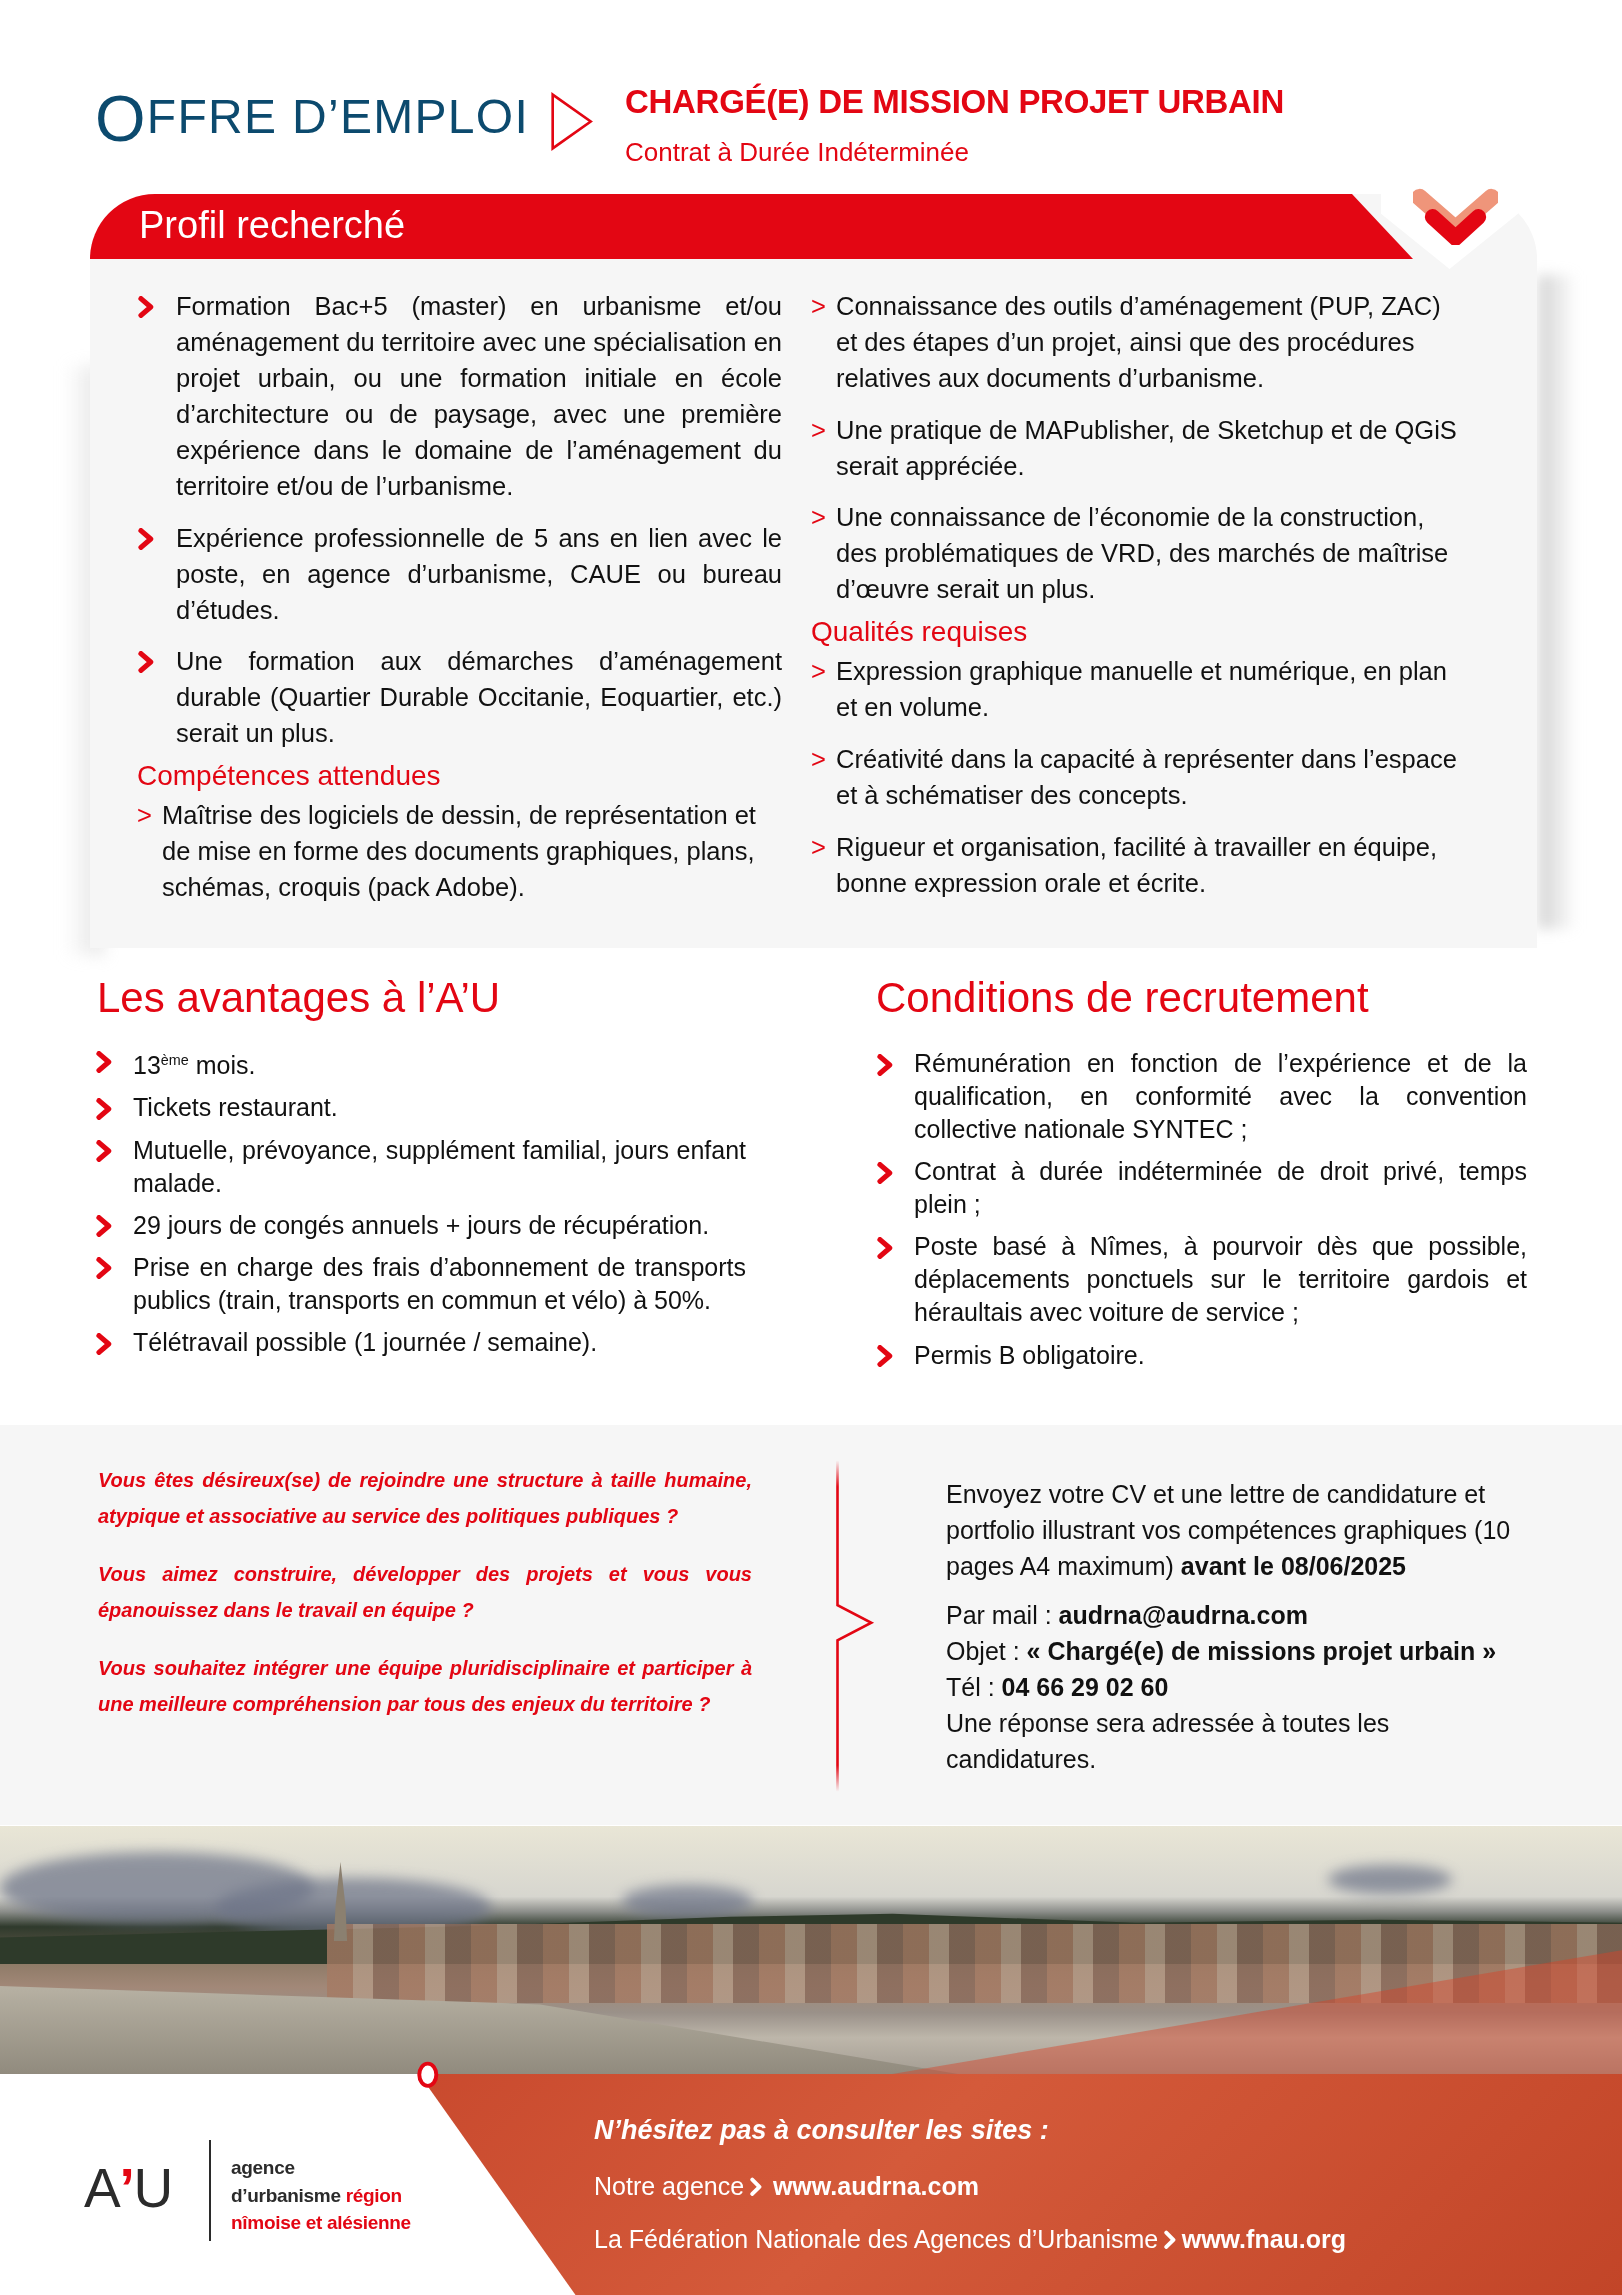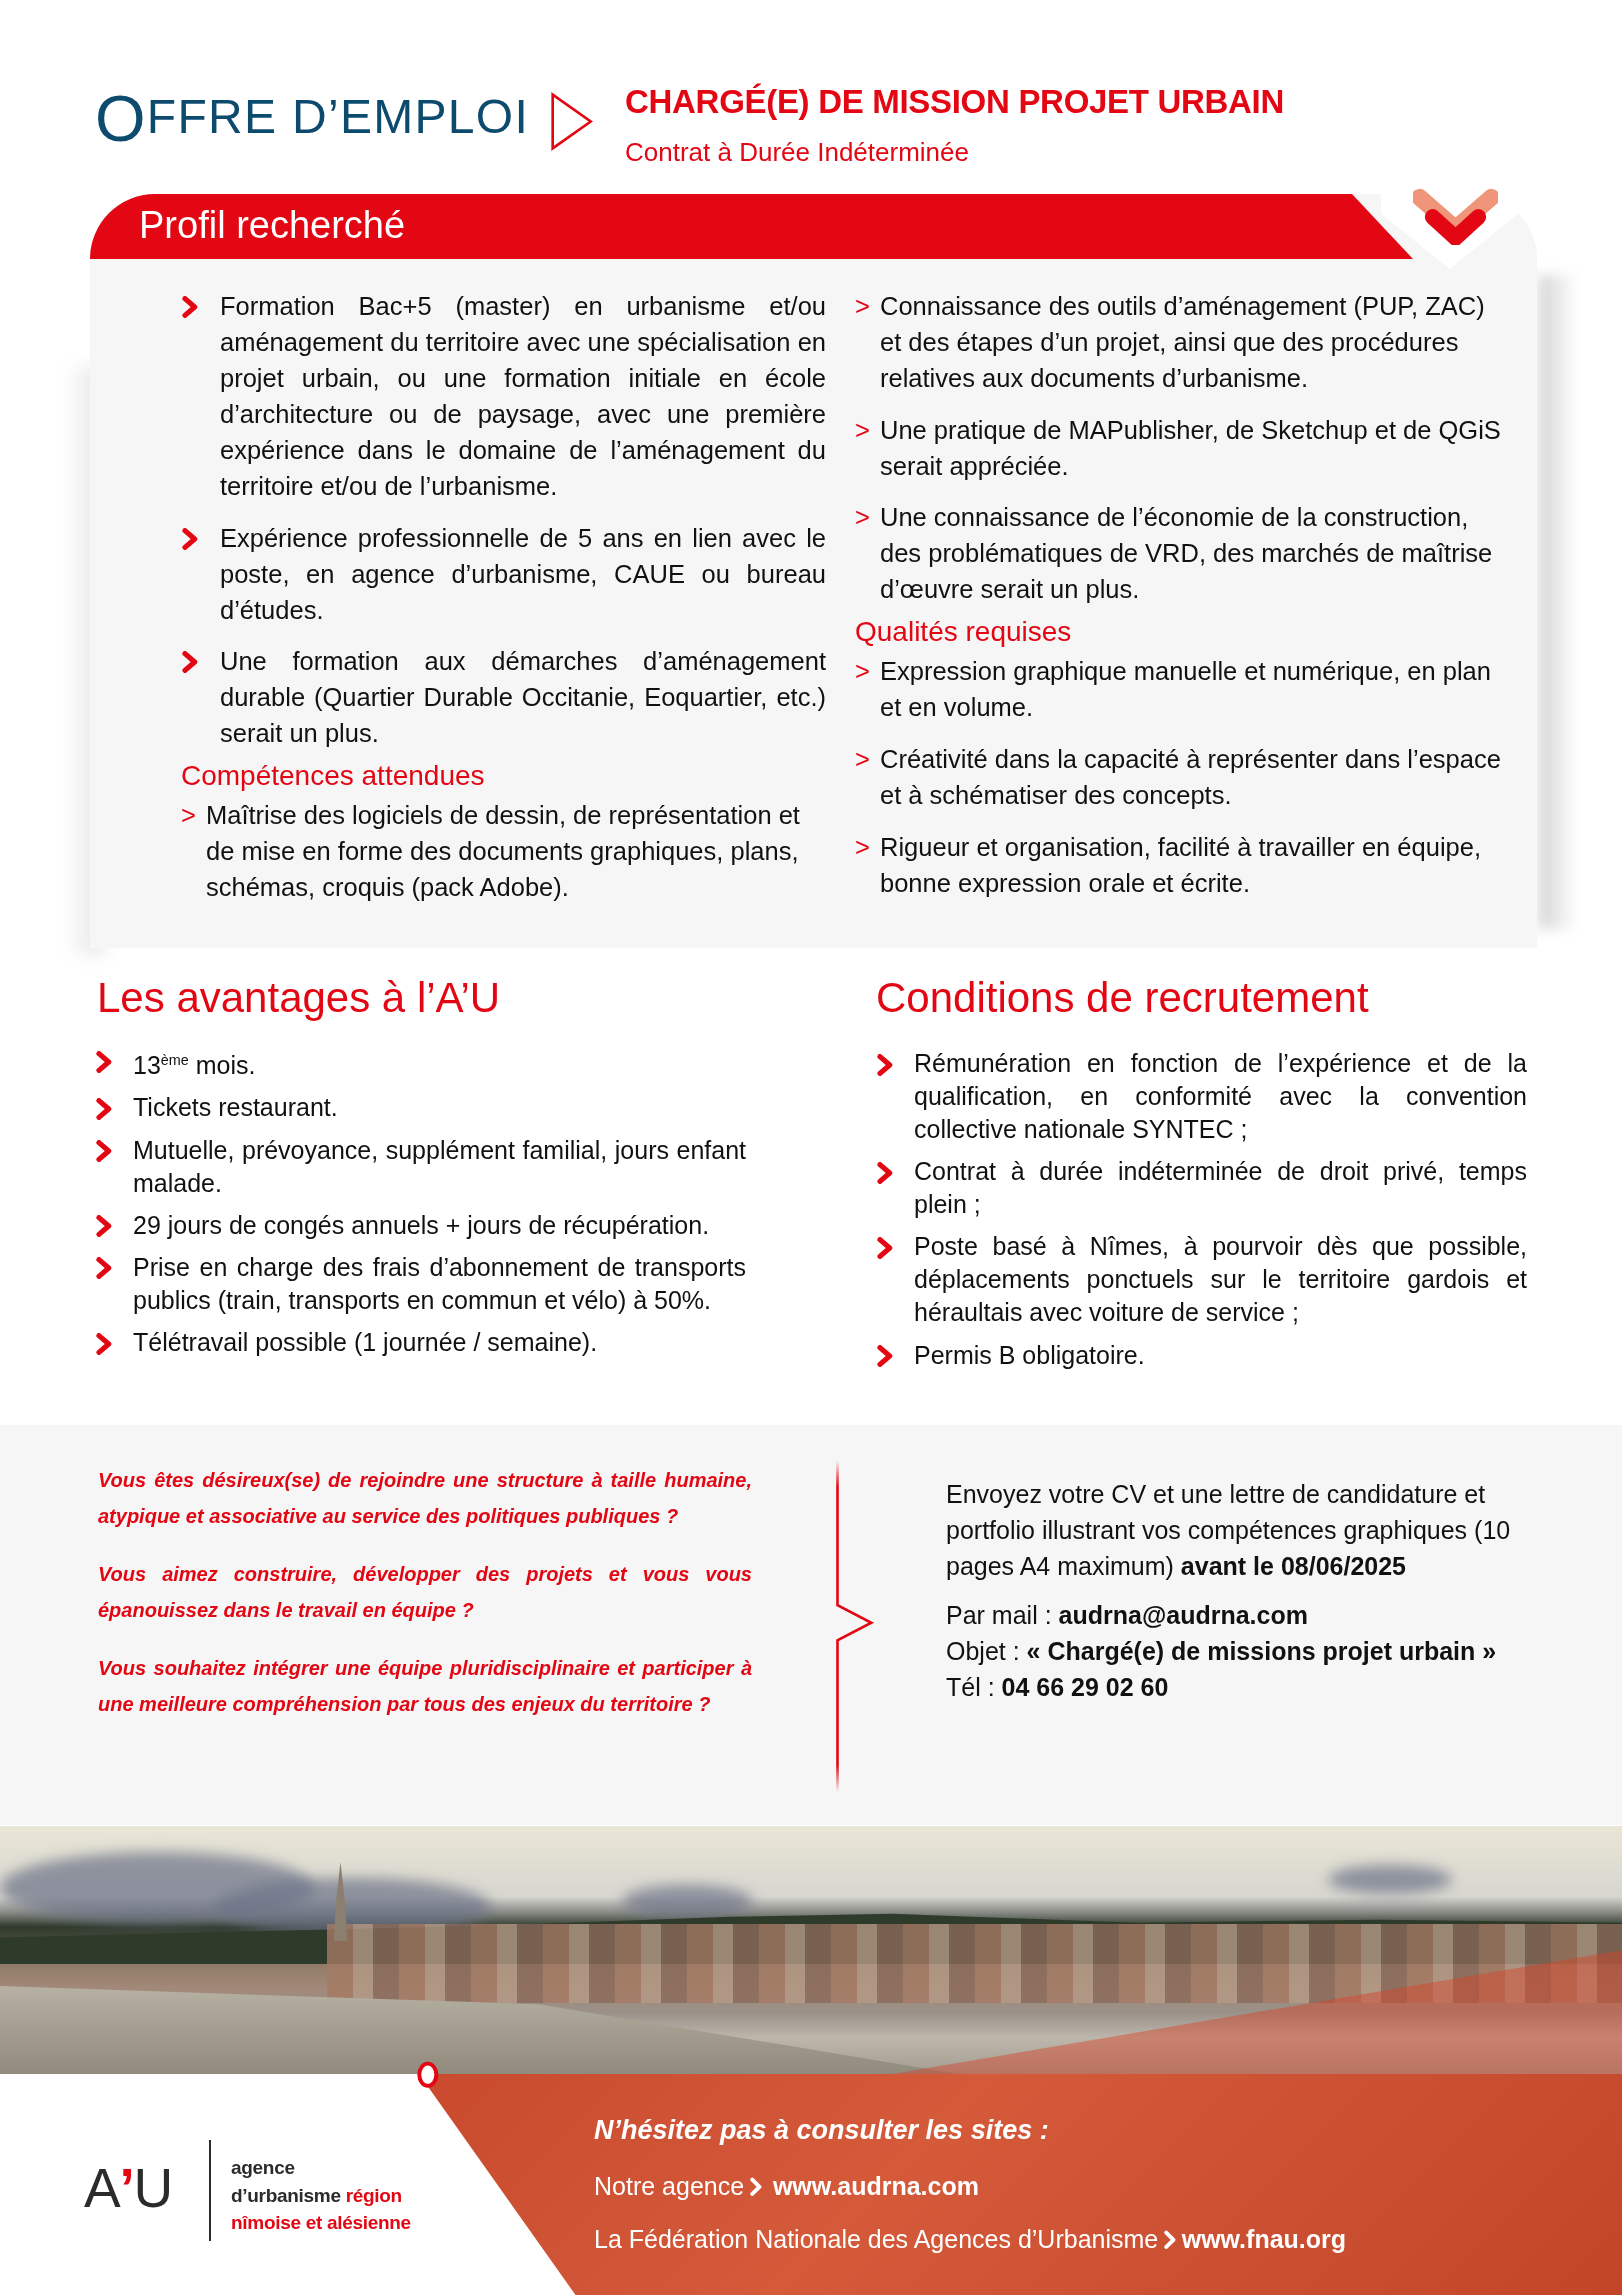--- a/index.html
+++ b/index.html
@@ -18,21 +18,21 @@
 
   
   .card-shadow { left: 65px; top: 366px; width: 39px; height: 589px; background: linear-gradient(90deg, rgba(255,255,255,0), rgba(200,200,200,0.5)); filter: blur(7.9px); }
   .card-shadow-r { left: 1538px; top: 275px; width: 39px; height: 654px; background: linear-gradient(90deg, rgba(180,180,180,0.6), rgba(255,255,255,0)); filter: blur(6.5px); }
   .card { left: 90px; top: 194px; width: 1447px; height: 754px; background: #f6f6f6; border-radius: 65px 65px 0 0; }
   .banner { left: 90px; top: 194px; width: 1323px; height: 65px; background: #e30613; border-radius: 65px 0 0 0; clip-path: polygon(0 0, 1262px 0, 100% 100%, 0 100%); }
   .banner-title { left: 139px; top: 204px; font-size: 38px; font-weight: 300; color: #ffffff; white-space: nowrap; }
   .notch { left: 1381px; top: 177px; width: 137px; height: 92px; background: #ffffff; clip-path: polygon(0 0, 100% 0, 100% 40%, 50% 100%, 0 40%); }
   .heart { left: 1413px; top: 183px; width: 85px; height: 62px; }
 
-  .col { font-size: 25.5px; line-height: 36px; color: #111; margin-left: 44px; }
+  .col { font-size: 25.5px; line-height: 36px; color: #111; }
   .col-left { left: 137px; top: 288px; width: 645px; }
   .col-right { left: 811px; top: 288px; width: 654px; }
   .item { position: relative; padding-left: 39px; text-align: justify; margin-bottom: 15.7px; }
   .item.gt { padding-left: 25px; text-align: left; margin-bottom: 15.7px; }
   .chev { position: absolute; left: 0; top: 7.9px; width: 18.3px; height: 22px; }
   .gt-mark { position: absolute; left: 0; top: 0; color: #e30613; }
   .sub-h { color: #e30613; font-size: 28px; line-height: 37px; margin: 2.6px 0 3.9px 0; }
 
   
   .sec-h { font-size: 42px; font-weight: 300; color: #e30613; white-space: nowrap; line-height: 1.1; }
@@ -245,20 +245,21 @@
       <stop offset="1" stop-color="#e30613" stop-opacity="0"></stop>
     </linearGradient>
   </defs>
   <polyline points="10,0 10,223 62,250 10,277 10,510" fill="none" stroke="url(#dg)" stroke-width="4"></polyline>
 </svg>
 <div class="abs contact">
   <p><span>Envoyez votre CV et une lettre de candidature et portfolio illustrant vos compétences graphiques (10 pages A4 maximum) </span><b>avant le 08/06/2025</b></p>
   <div><span>Par mail : </span><b>audrna@audrna.com</b></div>
   <div><span>Objet : </span><b>« Chargé(e) de missions projet urbain »</b></div>
   <div><span>Tél : </span><b>04 66 29 02 60</b></div>
+  <div style="width:471px">Une réponse sera adressée à toutes les candidatures.</div>
 </div>
 
 <div class="abs photo">
   <div class="cloud" style="left:0;top:26px;width:314px;height:72px;"></div>
   <div class="cloud" style="left:216px;top:52px;width:275px;height:59px;"></div>
   <div class="cloud" style="left:622px;top:59px;width:131px;height:33px;"></div>
   <div class="cloud" style="left:1328px;top:39px;width:124px;height:29.4px;"></div>
   <div class="hill"></div>
   <div class="roofs"></div>
   <div class="spire"></div>

